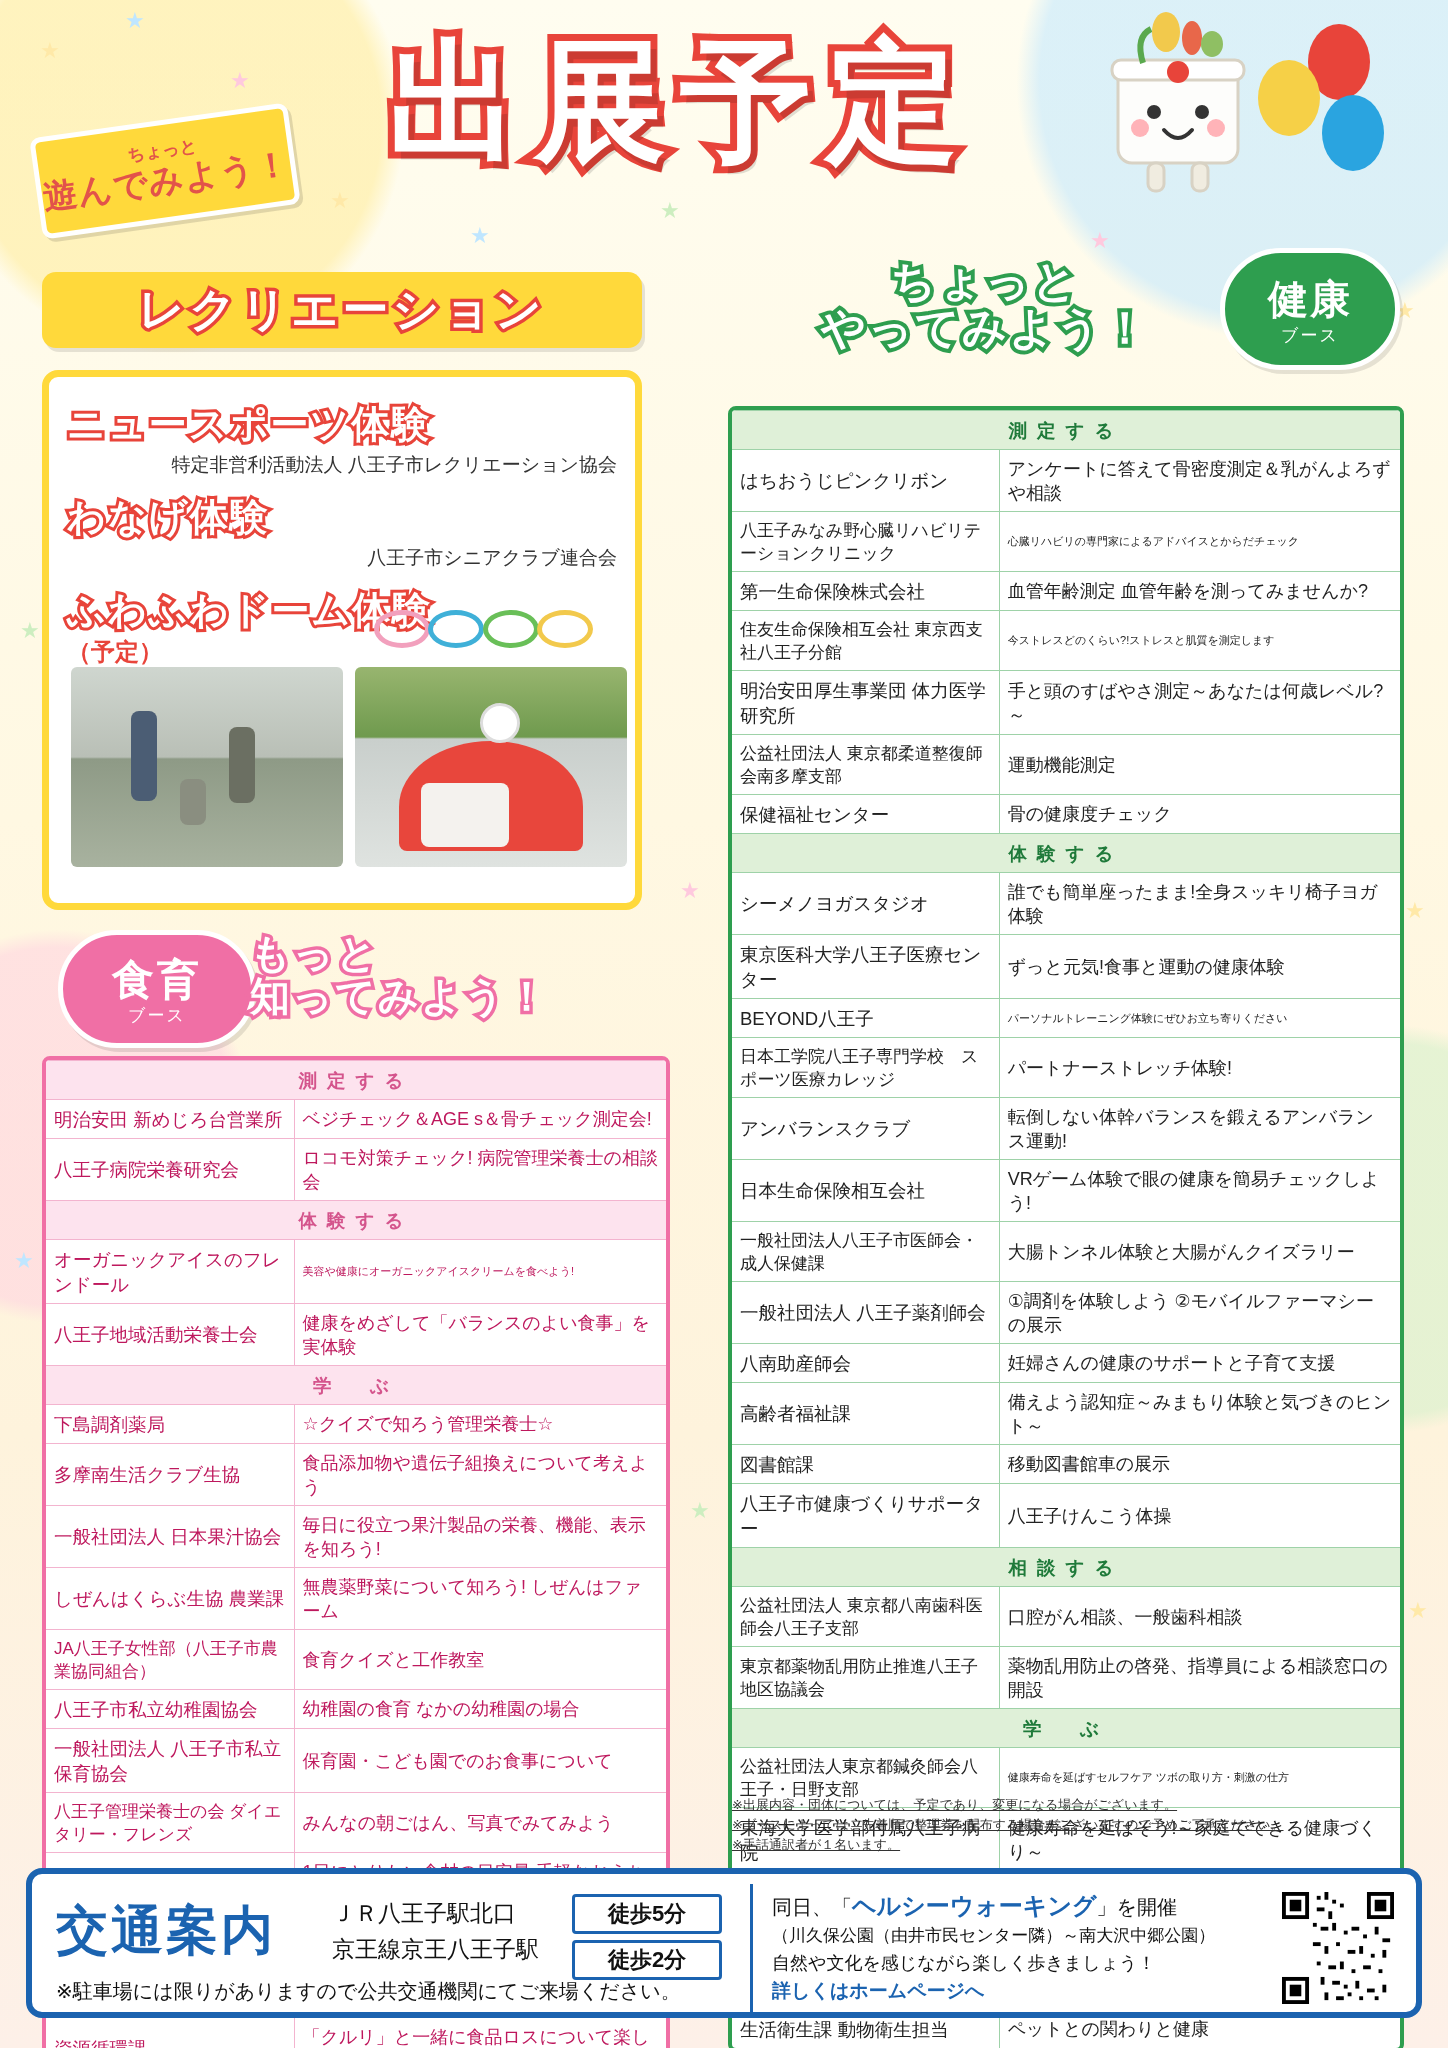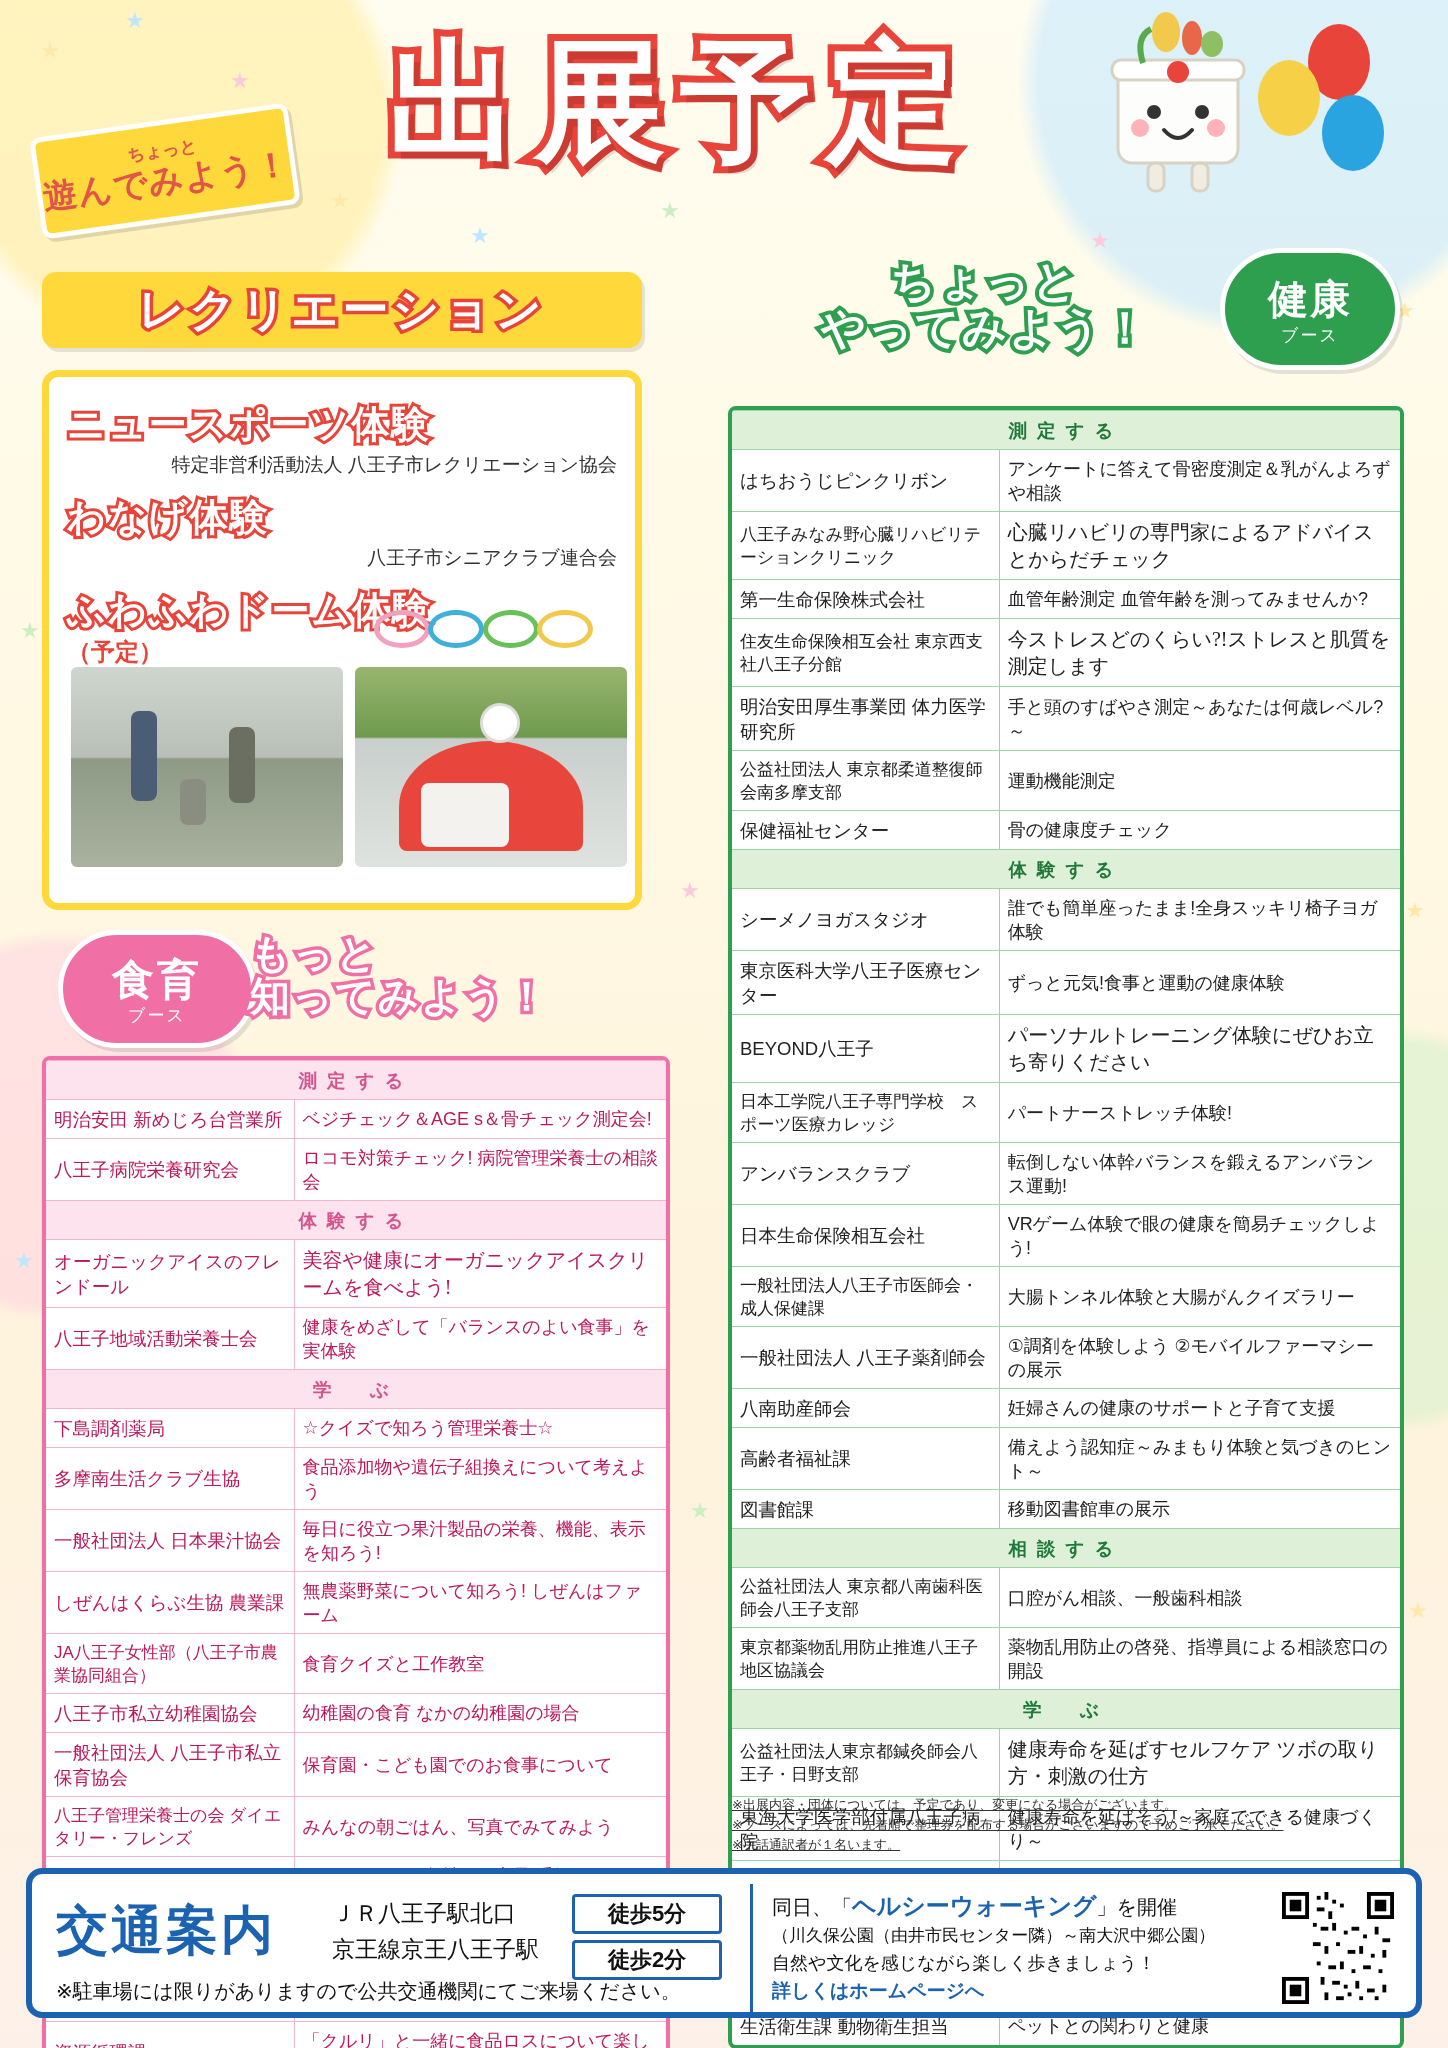--- a/index.html
+++ b/index.html
@@ -116,21 +116,21 @@
     text-align:center;font-size:25px;font-weight:bold;letter-spacing:10px;padding:5px 0;
   }
   .kenko-table .sec-row td{background:#dff0d8;color:#1f7a3a;}
   .shoku-table .sec-row td{background:#fde3ee;color:#d4548c;}
   .kenko-table td{border-top:1px solid #9ed2a8;font-size:18.5px;padding:6.5px 8px;color:#222;}
   .shoku-table td{border-top:1px solid #f3b4cf;font-size:18.5px;padding:6.5px 8px;color:#be185d;}
   td.org{width:40%;border-right:1px solid #9ed2a8;}
   .shoku-table td.org{border-right:1px solid #f3b4cf;}
   td.org.mid{font-size:17px;}
   td.desc{font-size:18px;border-radius:20px;}
-  td.desc.sm{font-size:20px;font-family:Liberation Serif, serif;}
+  td.desc.sm{font-size:11px;}
 
   .notes{position:absolute;left:732px;top:1795px;width:670px;font-size:13px;color:#333;line-height:1.55;text-decoration:underline;}
 
   
   .footer{
     position:absolute;left:26px;top:1868px;width:1396px;height:150px;
     background:#ffffff;border:6px solid #1b63b0;border-radius:16px;box-sizing:border-box;
   }
   .access-title{position:absolute;left:24px;top:22px;font-size:52px;font-weight:bold;color:#1b63b0;letter-spacing:3px;}
   .access-lines{position:absolute;left:300px;top:22px;font-size:23px;color:#111;line-height:1.55;}
@@ -399,20 +399,24 @@
             <td class="org">八南助産師会</td>
             <td class="desc">妊婦さんの健康のサポートと子育て支援</td>
           </tr>
           <tr>
             <td class="org">高齢者福祉課</td>
             <td class="desc">備えよう認知症～みまもり体験と気づきのヒント～</td>
           </tr>
           <tr>
             <td class="org">図書館課</td>
             <td class="desc">移動図書館車の展示</td>
+          </tr>
+          <tr>
+            <td class="org">八王子市健康づくりサポーター</td>
+            <td class="desc">八王子けんこう体操</td>
           </tr>
           <tr class="sec-row">
             <td colspan="2">相談する</td>
           </tr>
           <tr>
             <td class="org mid">公益社団法人 東京都八南歯科医師会八王子支部</td>
             <td class="desc">口腔がん相談、一般歯科相談</td>
           </tr>
           <tr>
             <td class="org mid">東京都薬物乱用防止推進八王子地区協議会</td>

